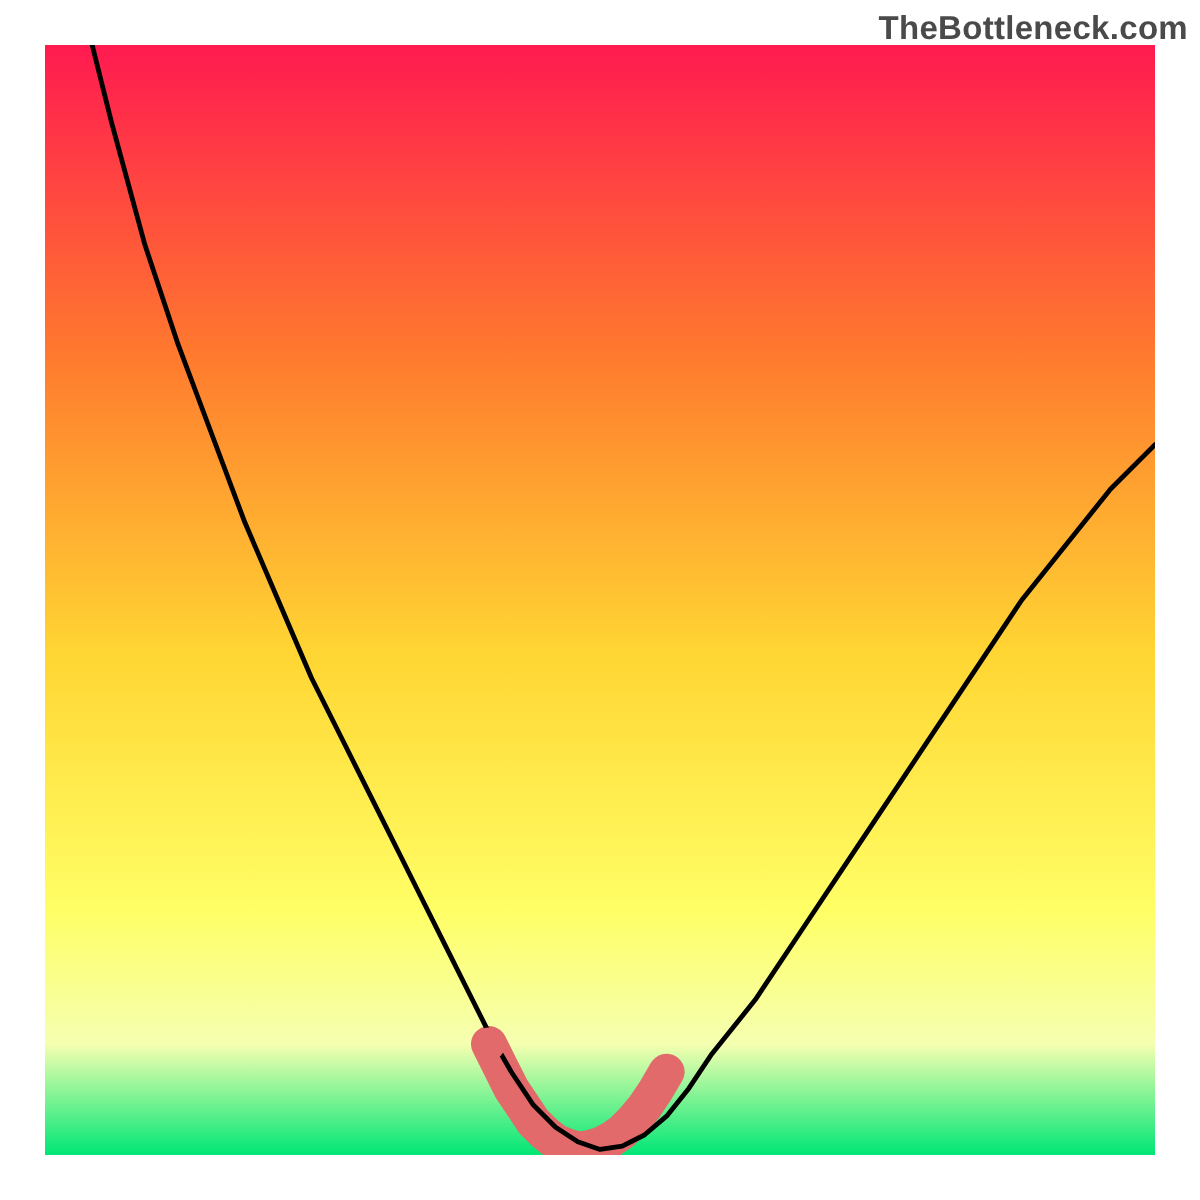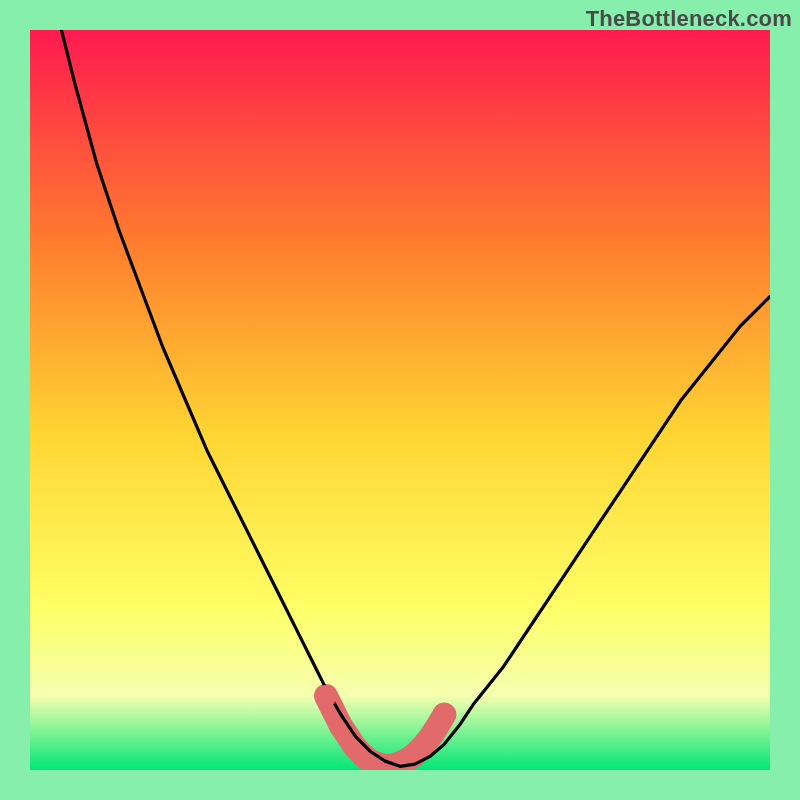--- a/index.html
+++ b/index.html
@@ -8,21 +8,21 @@
     width: 800px;
     height: 800px;
     overflow: hidden;
     background: #000;
     font-family: Arial, Helvetica, sans-serif;
   }
   .frame {
     position: relative;
     width: 800px;
     height: 800px;
-    background: #86efac;
+    background: #ffffff;
   }
   .plot {
     position: absolute;
     left: 30px;
     top: 30px;
     width: 740px;
     height: 740px;
     overflow: hidden;
   }
   .watermark {

